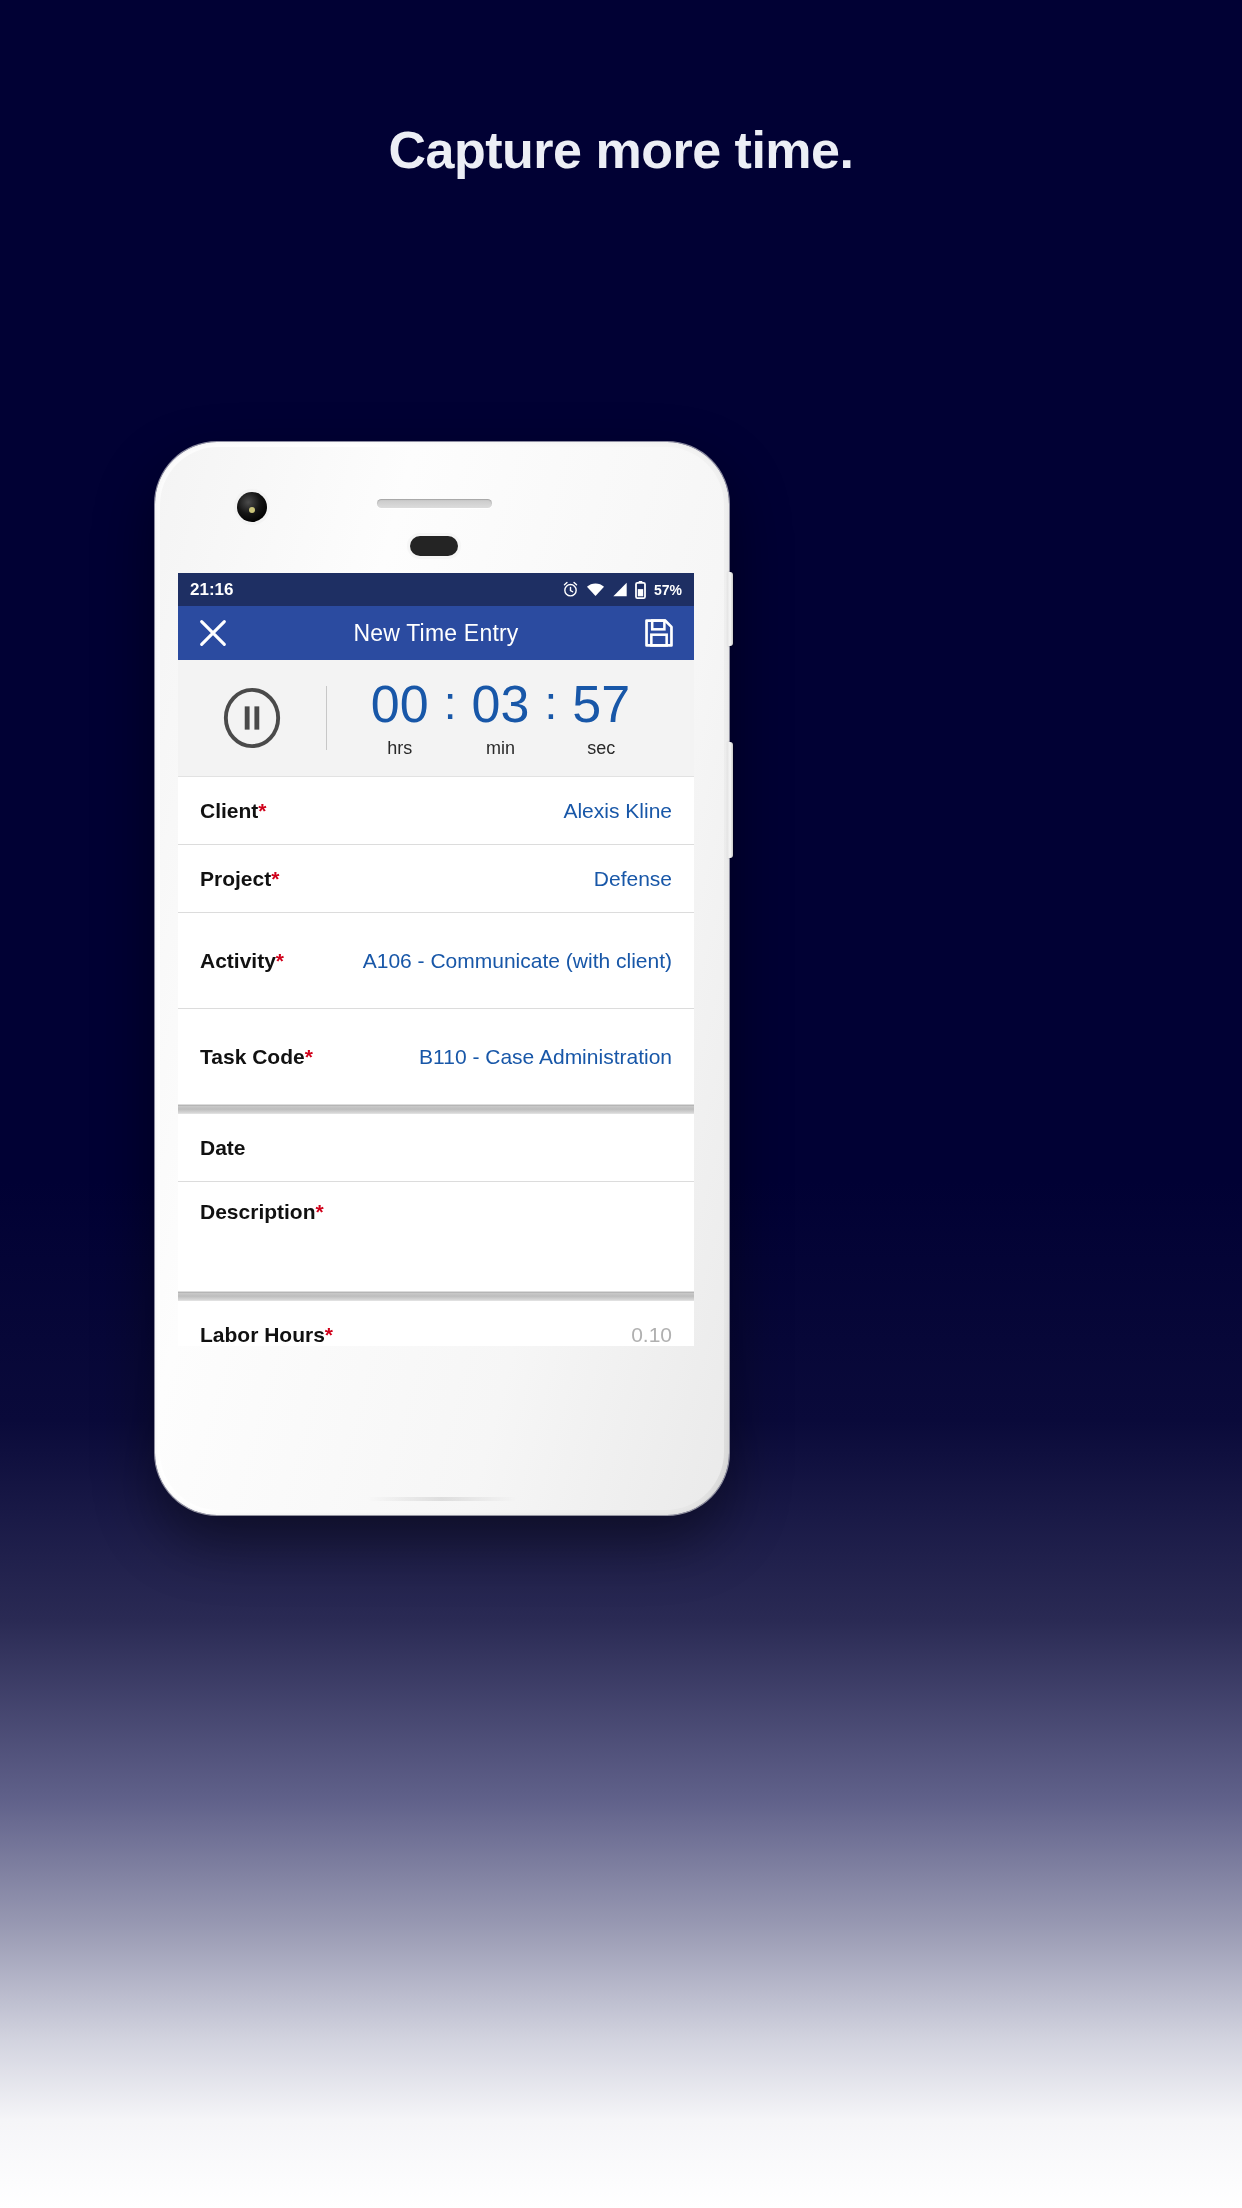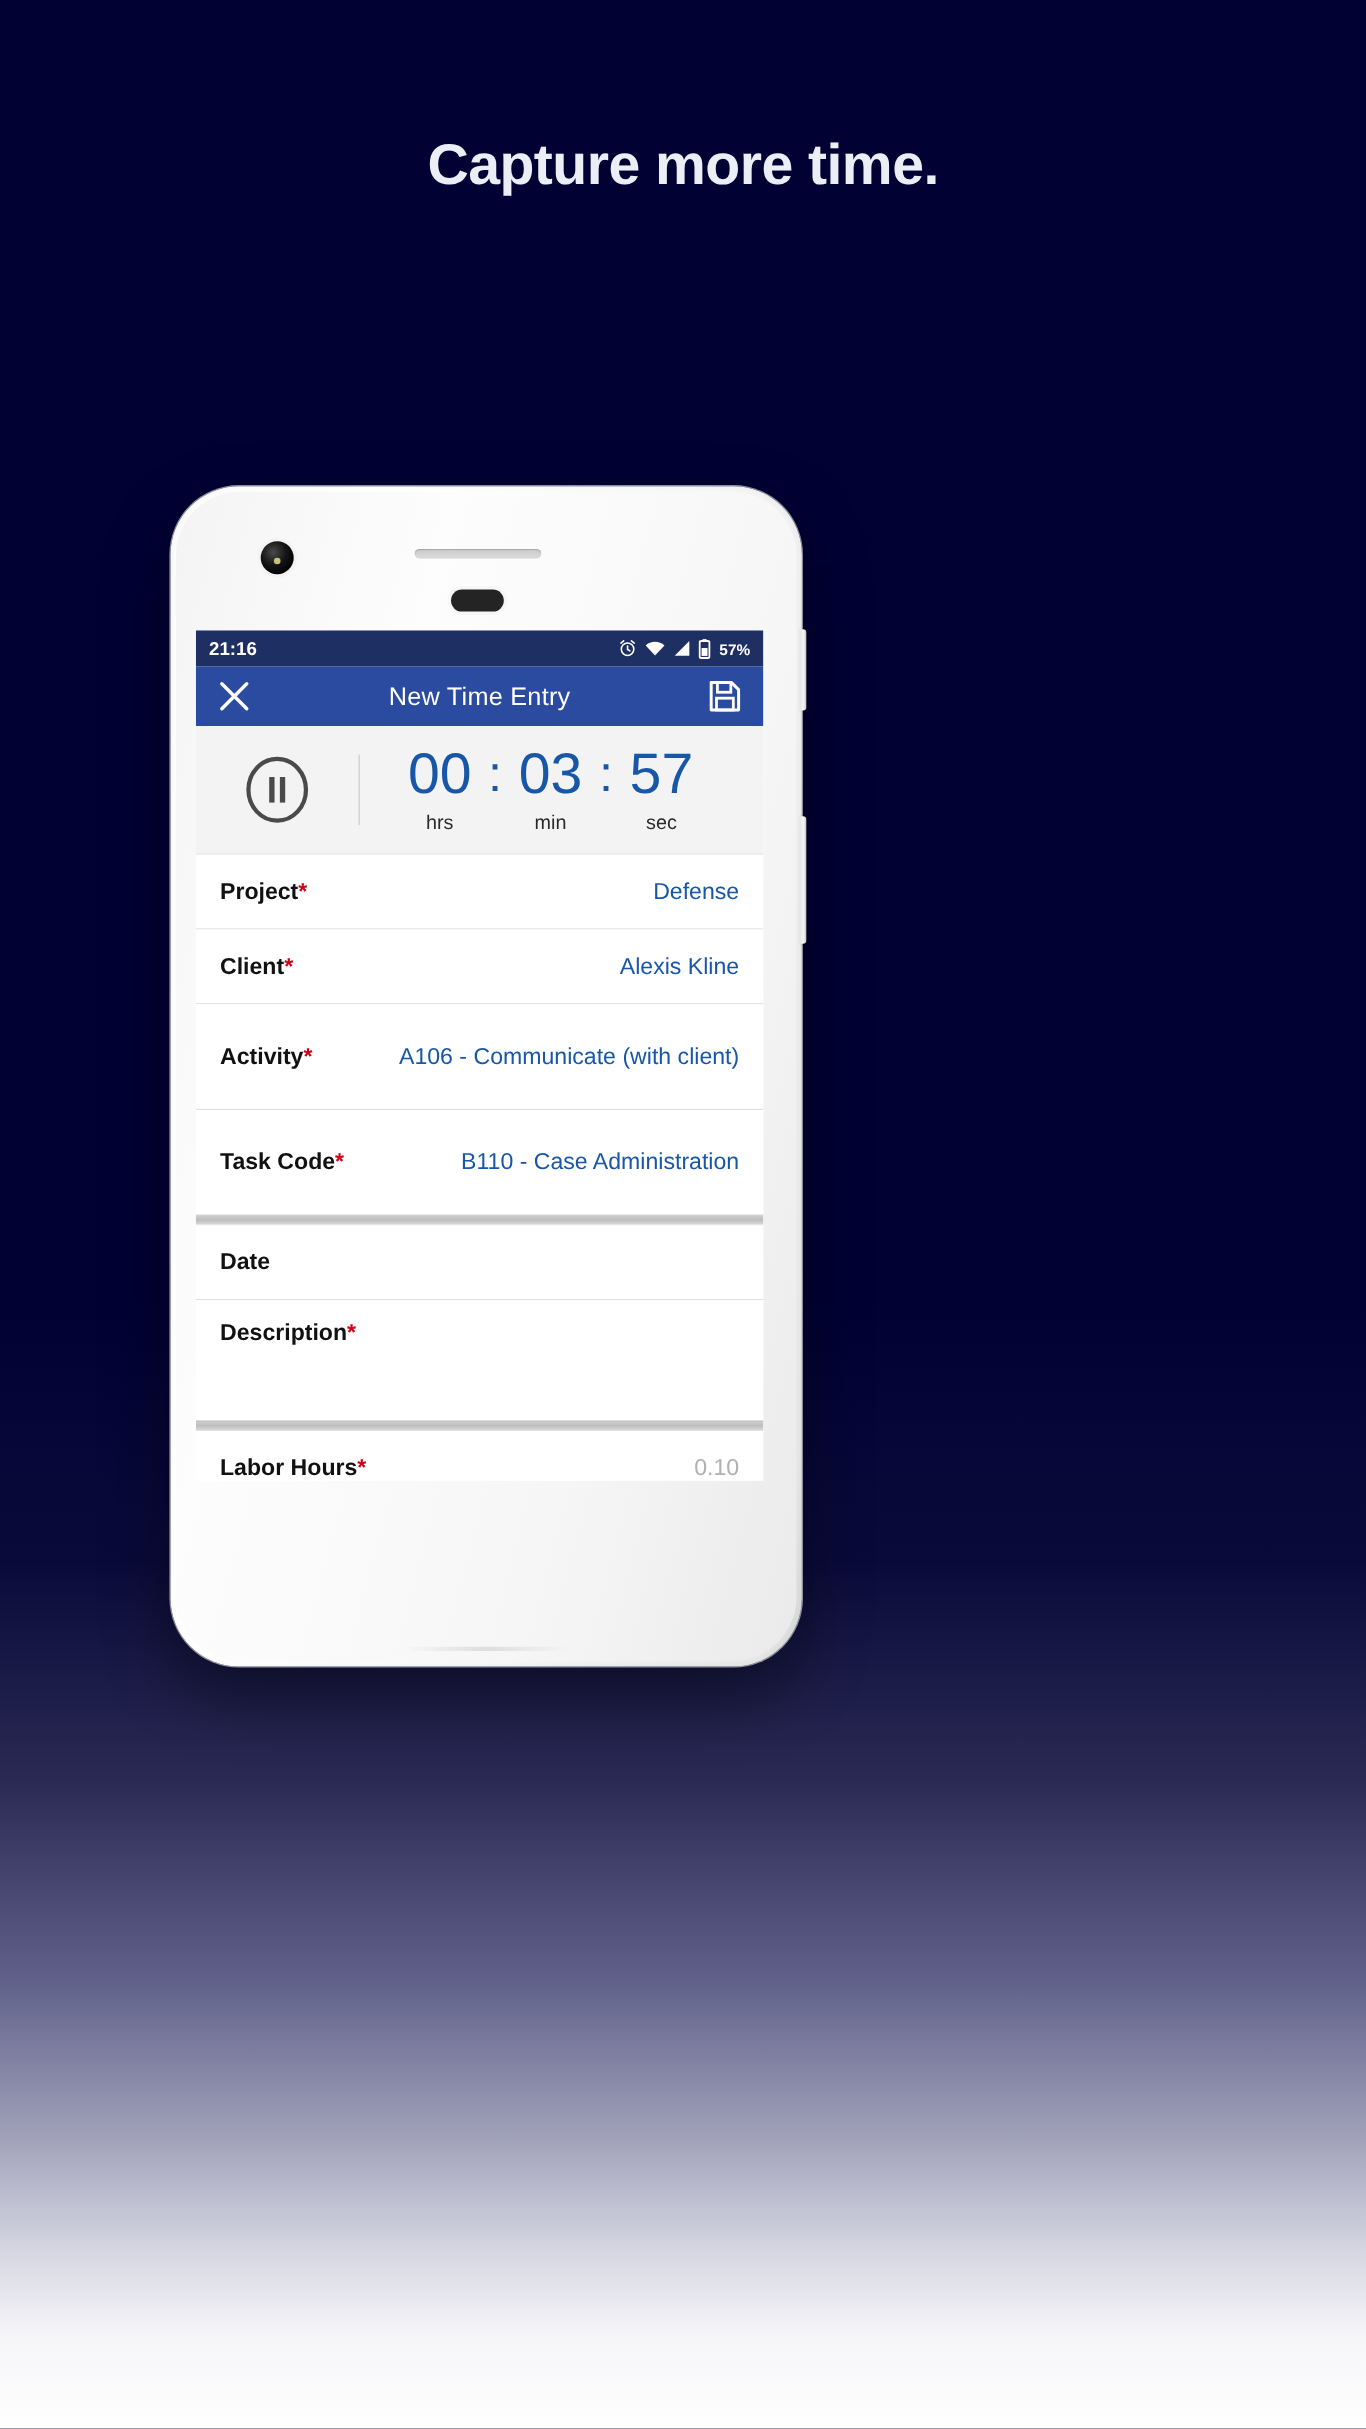--- a/index.html
+++ b/index.html
@@ -270,27 +270,27 @@
         </div>
         <div class="t-sep">:</div>
         <div class="t-col">
           <div class="t-num">57</div>
           <div class="t-lab">sec</div>
         </div>
       </div>
     </div>
 
     <div class="row">
+      <span class="label"><span>Client</span><span class="req">*</span></span>
+      <span class="value">Alexis Kline</span>
+    </div>
+
+    <div class="row">
       <span class="label"><span>Project</span><span class="req">*</span></span>
       <span class="value">Defense</span>
-    </div>
-
-    <div class="row">
-      <span class="label"><span>Client</span><span class="req">*</span></span>
-      <span class="value">Alexis Kline</span>
     </div>
 
     <div class="row tall">
       <span class="label"><span>Activity</span><span class="req">*</span></span>
       <span class="value">A106 - Communicate (with client)</span>
     </div>
 
     <div class="row tall">
       <span class="label"><span>Task Code</span><span class="req">*</span></span>
       <span class="value">B110 - Case Administration</span>

